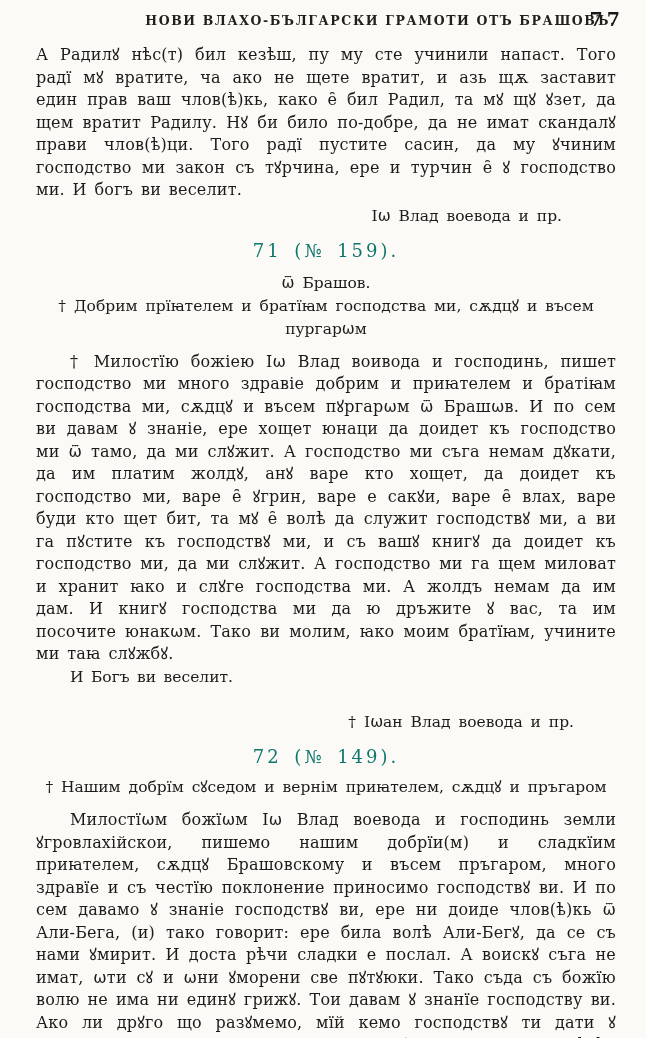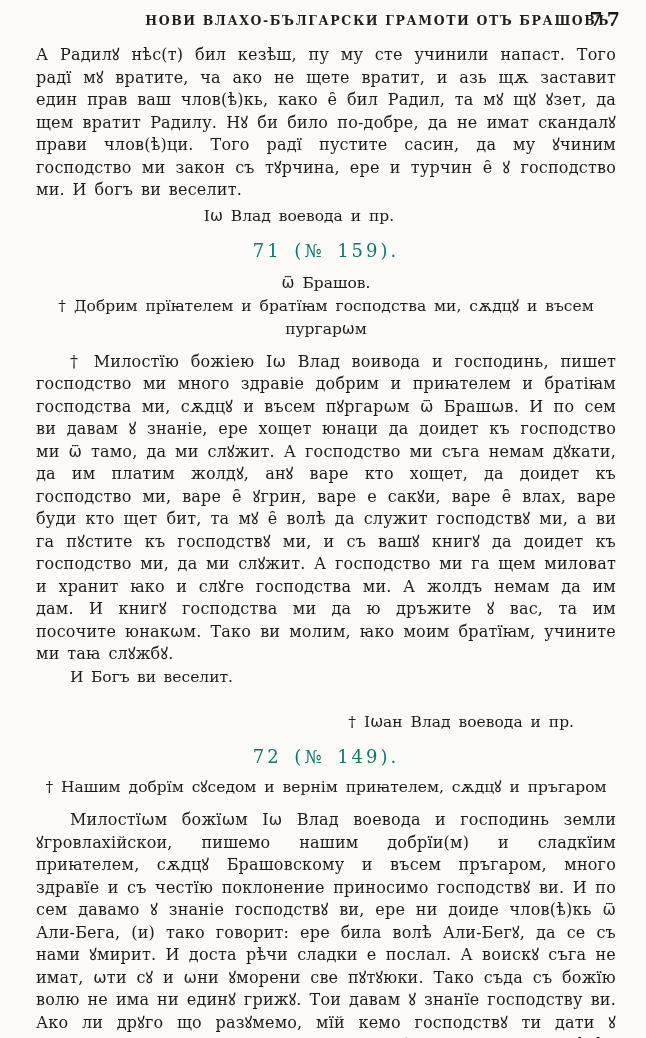--- a/index.html
+++ b/index.html
@@ -57,21 +57,21 @@
     text-indent: 34px;
     word-spacing: 2.5px;
   }
   .signature {
     font-size: 15.5px;
     line-height: 22px;
     text-align: right;
     word-spacing: 3px;
     margin-top: 3px;
   }
-  .sig-0 { padding-right: 54px; text-align: center; }
+  .sig-0 { padding-right: 54px; }
   .sig-71 { padding-right: 42px; margin-top: 23px; }
   .section-heading {
     text-align: center;
     font-size: 18px;
     line-height: 22px;
     letter-spacing: 3px;
     word-spacing: 4px;
     margin-top: 13px;
     color: #0f766e;
   }

